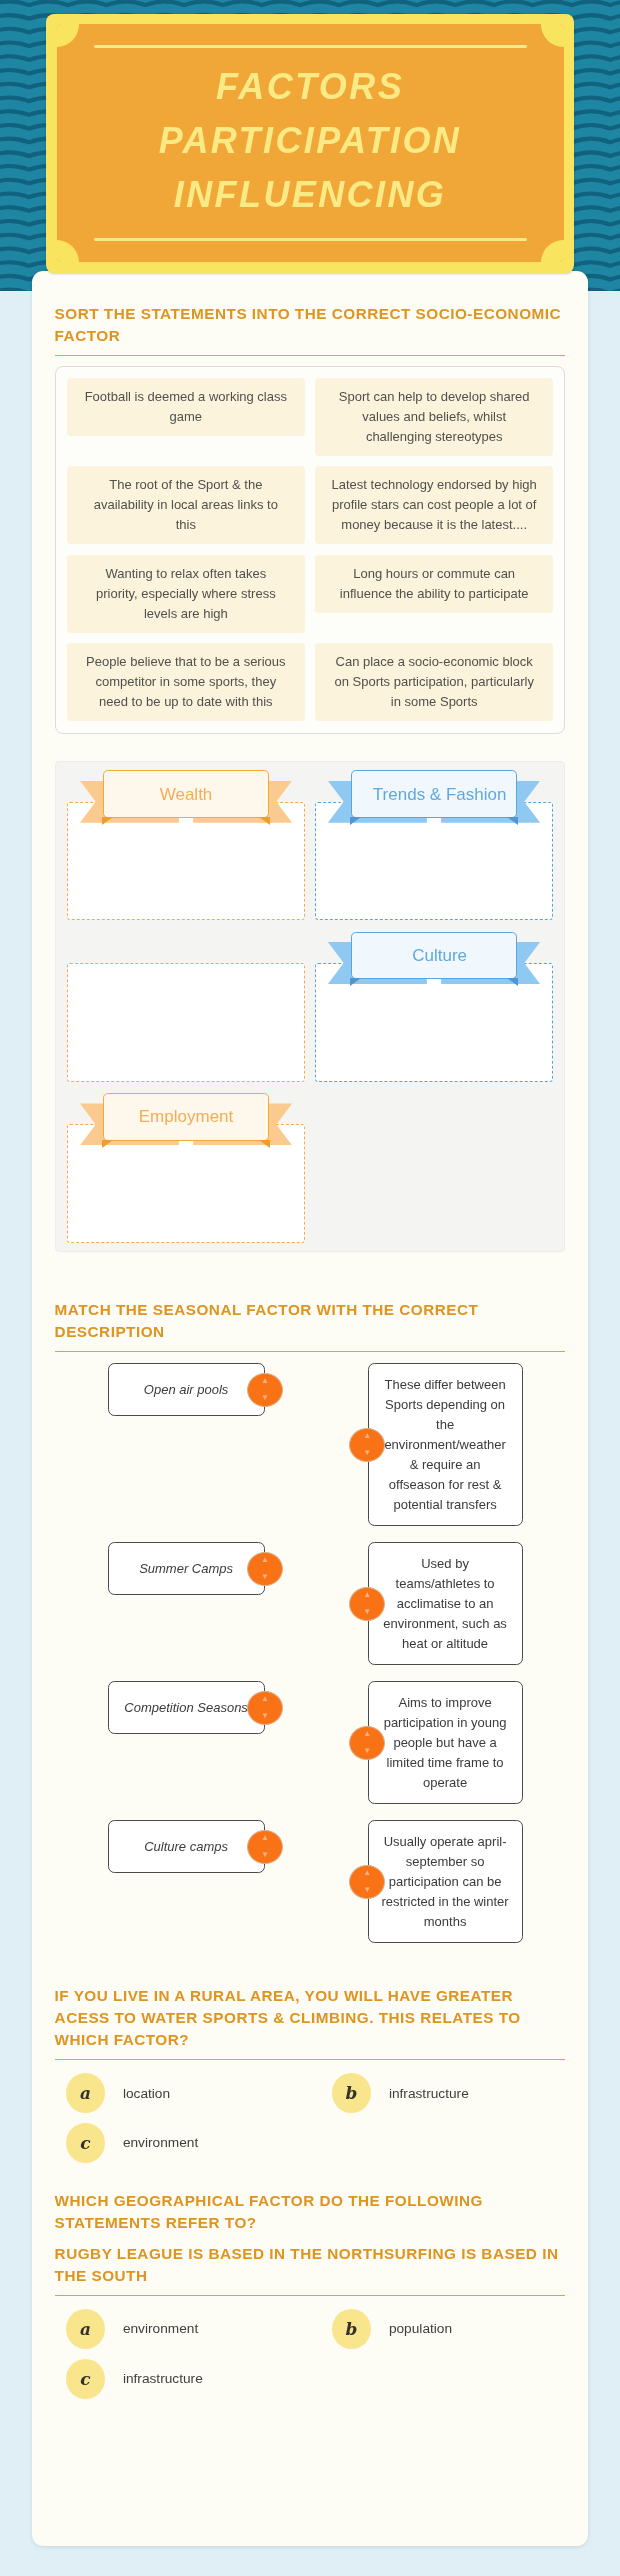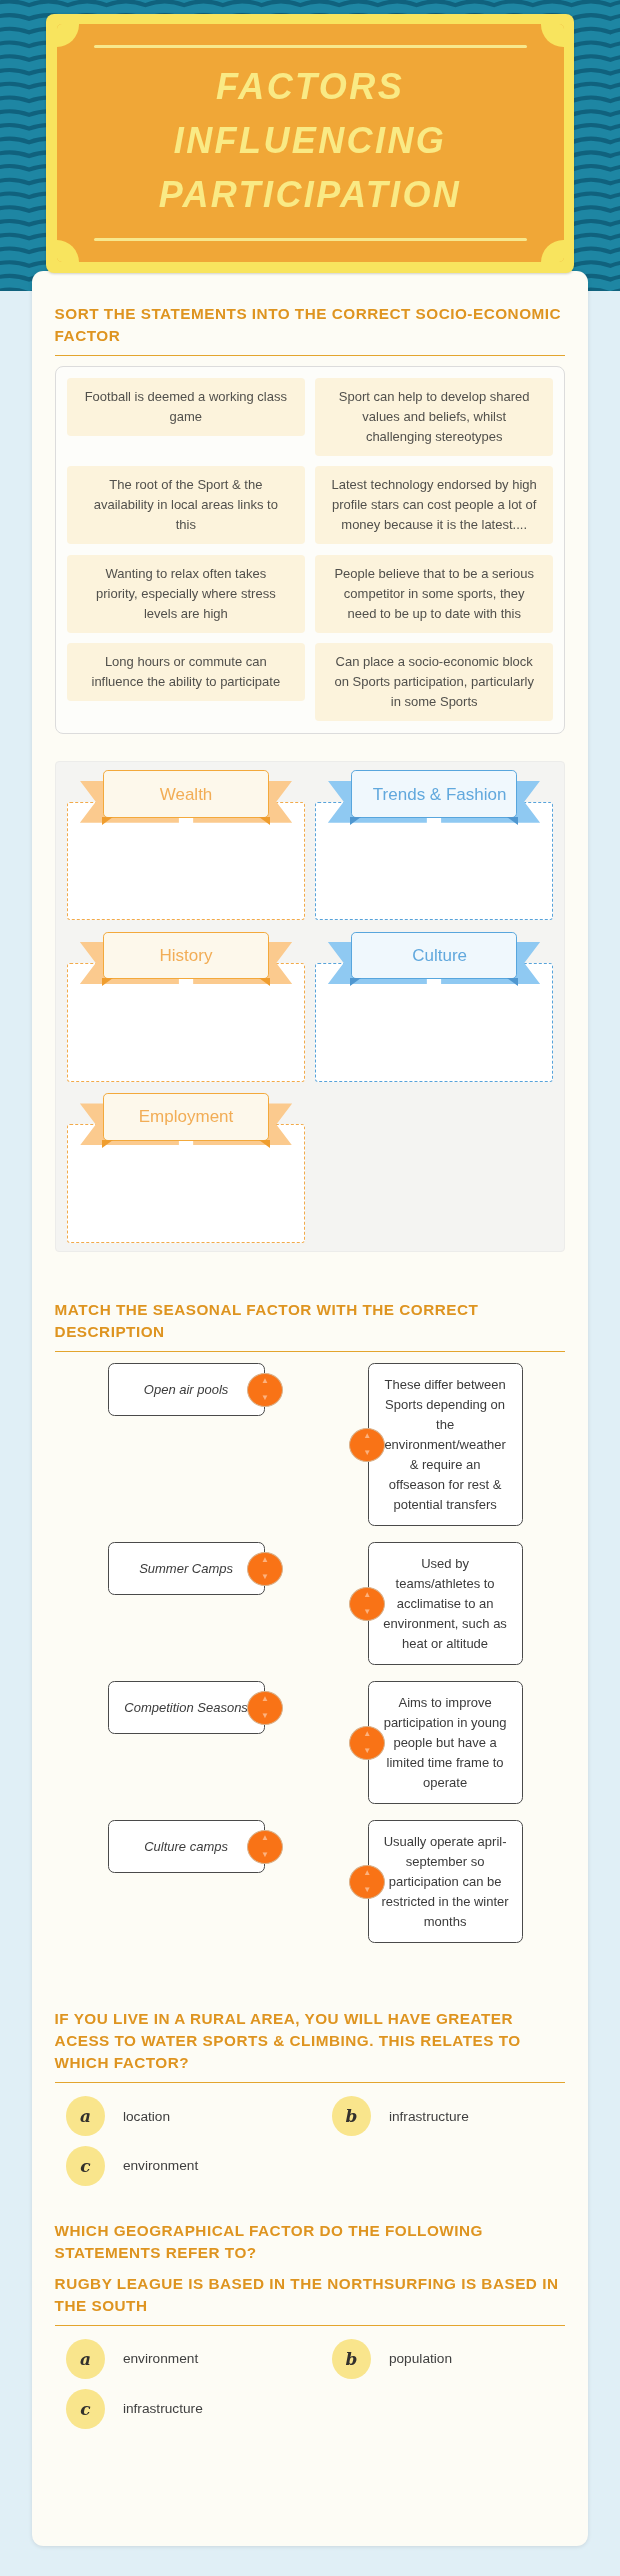--- a/index.html
+++ b/index.html
@@ -59,21 +59,21 @@
          font-size:13px;line-height:20px;color:#3b3b3b;font-style:italic;}
   .mright{position:relative;margin-left:103px;width:155px;box-sizing:border-box;border:0.8px solid #4a4a4a;border-radius:6.5px;
           background:#fff;padding:10.5px 11.3px;text-align:center;font-size:13px;line-height:20px;color:#3b3b3b;overflow-wrap:break-word;}
   .dot{position:absolute;top:50%;width:36px;height:34px;border-radius:50%;background:#f97316;border:1.6px solid #d9b28c;box-sizing:border-box;z-index:2;}
   .dot-r{right:-19.4px;transform:translateY(-50%);}
   .dot-l{left:-19.4px;transform:translateY(-50%);}
   .dot::before,.dot::after{position:absolute;left:50%;transform:translateX(-50%);color:rgba(255,255,255,.45);font-size:8px;line-height:8px;}
   .dot::before{content:"▲";top:3.2px;}
   .dot::after{content:"▼";bottom:3.2px;}
   
-  .sec-gap2{margin-top:65px;} .sec-gap3{margin-top:34px;}
+  .sec-gap2{margin-top:42px;} .sec-gap3{margin-top:27px;}
   .sub-title{margin-top:9px;}
   .opt-grid{margin-top:13px;margin-left:11.3px;display:grid;grid-template-columns:266px 1fr;row-gap:9.7px;align-items:center;}
   .opt{display:flex;align-items:center;}
   .bubble{width:39px;height:40px;border-radius:50%;background:#f9e58c;display:flex;align-items:center;justify-content:center;
           font-family:"DejaVu Serif",serif;font-style:italic;font-weight:700;font-size:17px;color:#33312d;flex:0 0 auto;}
   .opt-label{margin-left:18px;font-size:13.7px;color:#3f3f3f;}
 </style>
 </head>
 <body>
 
@@ -107,42 +107,42 @@
 <div class="plaque">
   <div class="plaque-inner">
     <div class="pline top"></div>
     <div class="pline bot"></div>
     <div class="curl tl"></div>
     <div class="curl tr"></div>
     <div class="curl bl"></div>
     <div class="curl br"></div>
     <div class="plaque-title">
       <div class="plaque-line">FACTORS</div>
+        <div class="plaque-line">PARTICIPATION</div>
         <div class="plaque-line">INFLUENCING</div>
-        <div class="plaque-line">PARTICIPATION</div>
     </div>
   </div>
 </div>
 
 <div class="sheet">
 
   <div class="sec-title">
     <div class="tl">SORT THE STATEMENTS INTO THE CORRECT SOCIO-ECONOMIC</div>
       <div class="tl">FACTOR</div>
   </div>
   <div class="rule"></div>
 
   <div class="stmt-box">
     <div class="stmt">Football is deemed a working class game</div>
       <div class="stmt">Sport can help to develop shared values and beliefs, whilst challenging stereotypes</div>
       <div class="stmt">The root of the Sport &amp; the availability in local areas links to this</div>
       <div class="stmt">Latest technology endorsed by high profile stars can cost people a lot of money because it is the latest....</div>
       <div class="stmt">Wanting to relax often takes priority, especially where stress levels are high</div>
+      <div class="stmt">Long hours or commute can influence the ability to participate</div>
       <div class="stmt">People believe that to be a serious competitor in some sports, they need to be up to date with this</div>
-      <div class="stmt">Long hours or commute can influence the ability to participate</div>
       <div class="stmt">Can place a socio-economic block on Sports participation, particularly in some Sports</div>
   </div>
 
   <div class="zones-card">
     <div class="factor-cell orange">
         <div class="zone"></div>
         <div class="banner">
           <div class="flag fl"></div>
           <div class="flag fr"></div>
           <div class="bbox">
@@ -155,27 +155,20 @@
         <div class="banner">
           <div class="flag fl"></div>
           <div class="flag fr"></div>
           <div class="bbox">
             <span>Trends &amp; Fashion</span>
           </div>
         </div>
       </div>
       <div class="factor-cell orange">
         <div class="zone"></div>
-        <div class="banner">
-          <div class="flag fl"></div>
-          <div class="flag fr"></div>
-          <div class="bbox">
-            <span>History</span>
-          </div>
-        </div>
       </div>
       <div class="factor-cell blue">
         <div class="zone"></div>
         <div class="banner">
           <div class="flag fl"></div>
           <div class="flag fr"></div>
           <div class="bbox">
             <span>Culture</span>
           </div>
         </div>

